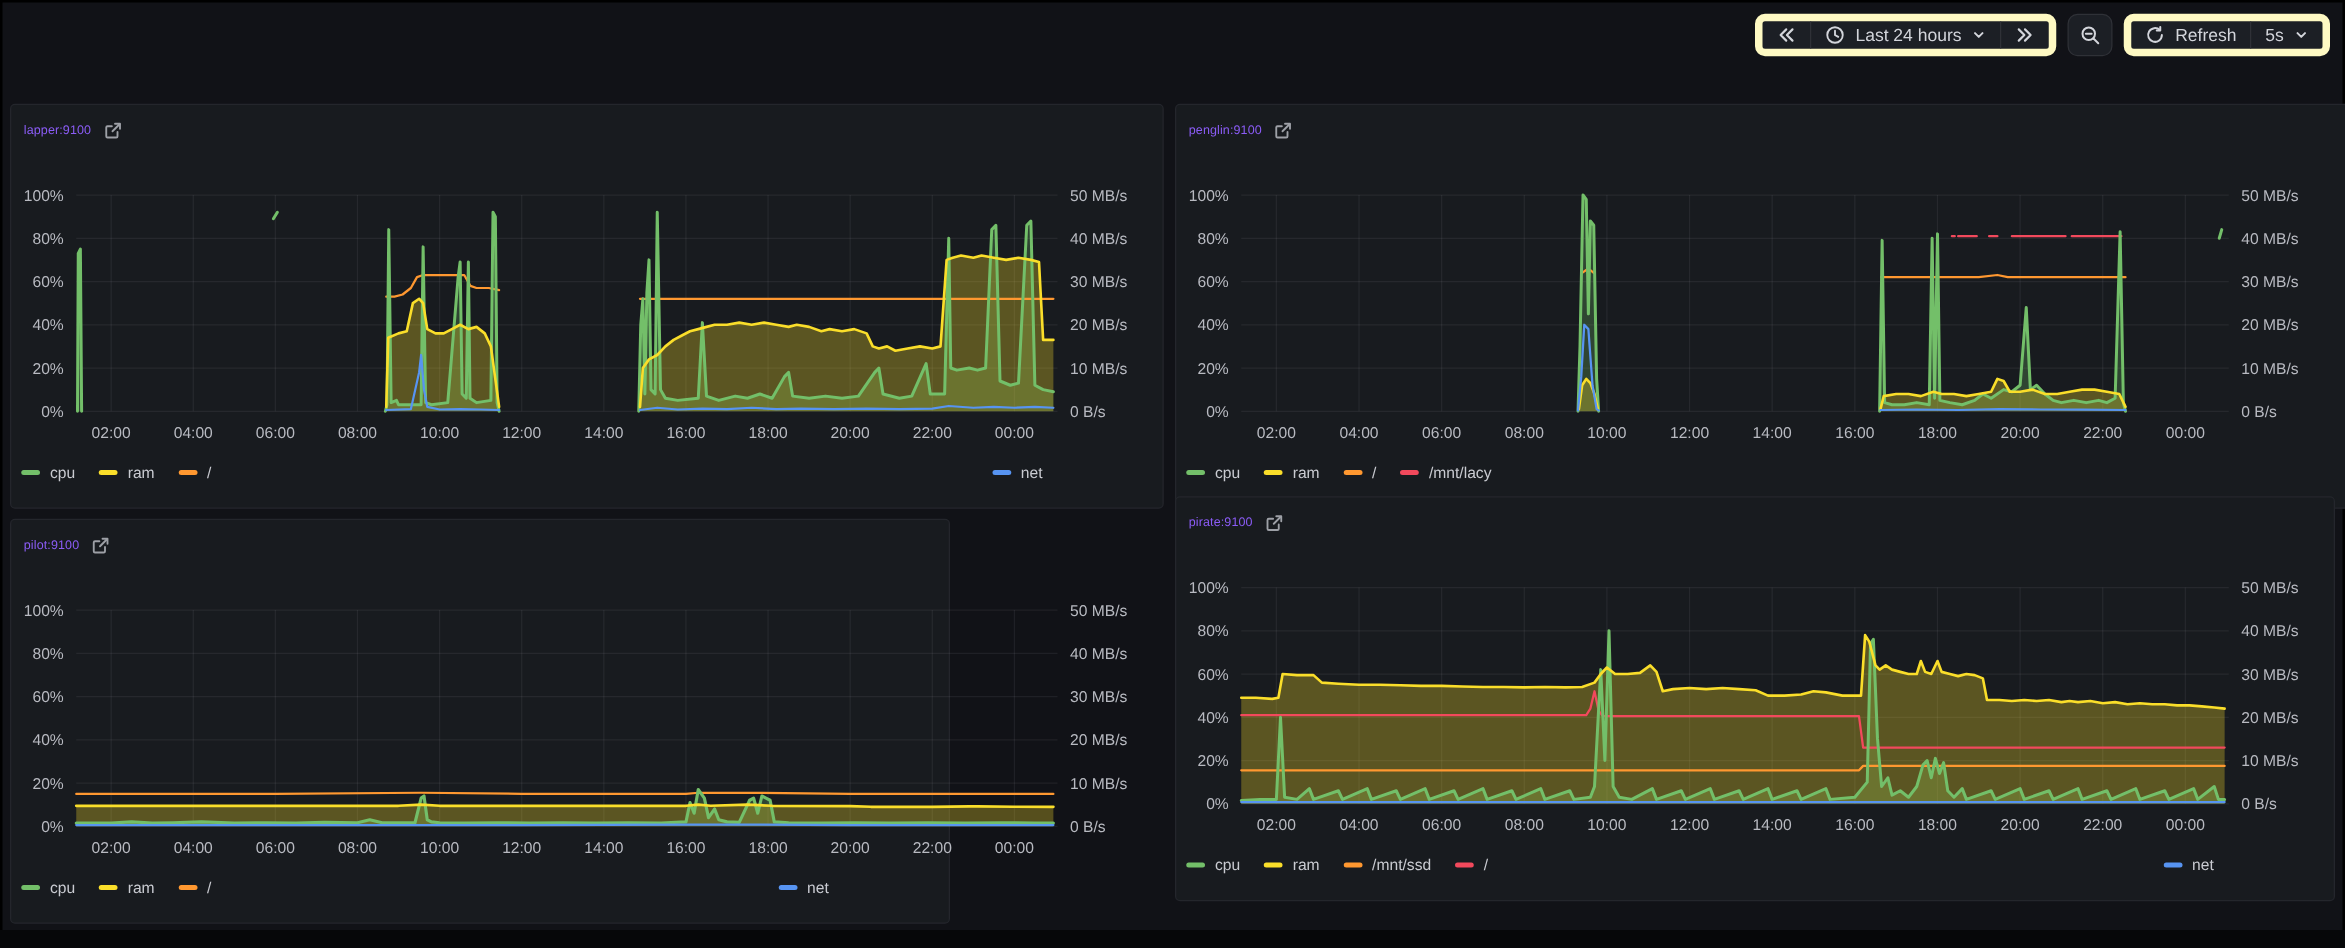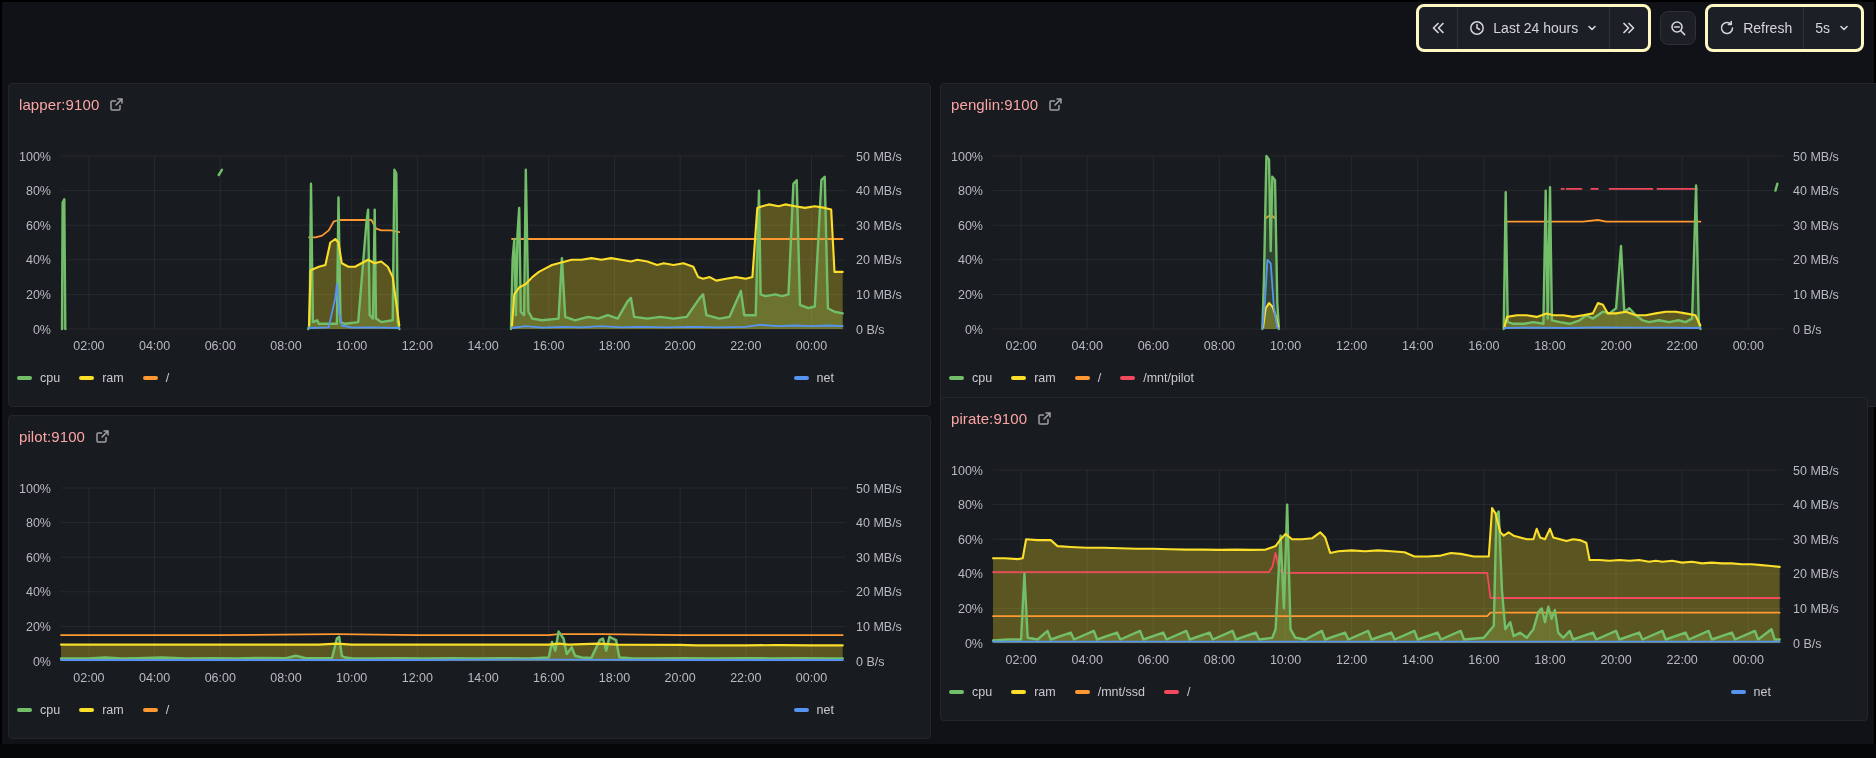--- a/index.html
+++ b/index.html
@@ -4,36 +4,36 @@
 <style>
   html,body{margin:0;padding:0}
   body{
     width:1876px;height:758px;position:relative;overflow:hidden;
     background:#111217;
     font-family:"Liberation Sans","DejaVu Sans",sans-serif;
     box-shadow:inset 0 0 0 2px #000;
   }
   
   .toolbar{position:absolute;top:11px;right:12px;height:34px;display:flex;align-items:center;gap:9px;z-index:5}
-  .btn-group{display:flex;height:48px;border:3px solid #fef9c3;border-radius:8px;background:#1c1f25;box-sizing:border-box;overflow:hidden}
+  .btn-group{display:flex;height:34px;border:6px solid #fef9c3;border-radius:8px;background:#1c1f25;box-sizing:border-box;overflow:hidden}
   .tb-btn{display:flex;align-items:center;gap:8px;padding:0 11px;height:100%;background:transparent;border:none;
     color:#d3d5db;font-size:14px;font-family:inherit;cursor:pointer;border-left:1px solid #2f3137;white-space:nowrap}
   .tb-btn:first-child{border-left:none}
   .tb-solo{display:flex;align-items:center;justify-content:center;width:36px;height:34px;background:#1c1f25;
     border:1px solid #2f3137;border-radius:8px;cursor:pointer;box-sizing:border-box}
   .icon{display:inline-flex;align-items:center;justify-content:center}
   .icon svg{display:block}
   
   .panel{position:absolute;background:#181b1f;border:1px solid #24262c;border-radius:4px;box-sizing:border-box}
   .p0{left:8px;top:83px;width:923px;height:324px}
   .p1{left:940px;top:83px;width:1088px;height:324px}
-  .p2{left:8px;top:415px;width:923px;height:324px}
+  .p2{left:8px;top:415px;width:752px;height:324px}
   .p3{left:940px;top:397px;width:928px;height:324px}
   .panel-header{position:absolute;top:8px;left:10px;height:24px;display:flex;align-items:center;gap:10px;z-index:3;cursor:pointer}
-  .panel-title{font-size:15px;font-weight:500;color:#fca5a5;letter-spacing:.1px}
+  .panel-title{font-size:10px;font-weight:500;color:#8b5cf6;letter-spacing:.1px}
   .chart{position:absolute;left:0;top:0;z-index:1}
   svg text{font-family:"Liberation Sans","DejaVu Sans",sans-serif}
   .legend-left{position:absolute;left:8px;top:287px;display:flex;align-items:flex-end;gap:19px;z-index:3}
   .legend-right{position:absolute;right:96px;top:287px;display:flex;align-items:center;z-index:3}
   .legend-item{display:flex;align-items:center;gap:8px;font-size:12.5px;color:#c9cbd1;cursor:pointer}
   .swatch{width:15px;height:4.5px;border-radius:2.5px;flex:none}
   .bottom-bar{position:absolute;left:0;right:0;bottom:0;height:14px;background:#060709;z-index:4}
 </style>
 </head>
 <body>
@@ -276,21 +276,21 @@
       <div class="legend-item">
         <span class="swatch" style="background: rgb(250, 222, 42);"></span>
         <span>ram</span>
       </div>
       <div class="legend-item">
         <span class="swatch" style="background: rgb(255, 152, 48);"></span>
         <span>/</span>
       </div>
       <div class="legend-item">
         <span class="swatch" style="background: rgb(242, 73, 92);"></span>
-        <span>/mnt/pilot</span>
+        <span>/mnt/lacy</span>
       </div>
     </div>
   <div class="legend-right">
       <div class="legend-item">
         <span class="swatch" style="background: rgb(87, 148, 242);"></span>
         <span>net</span>
       </div>
     </div>
 </div>
 

